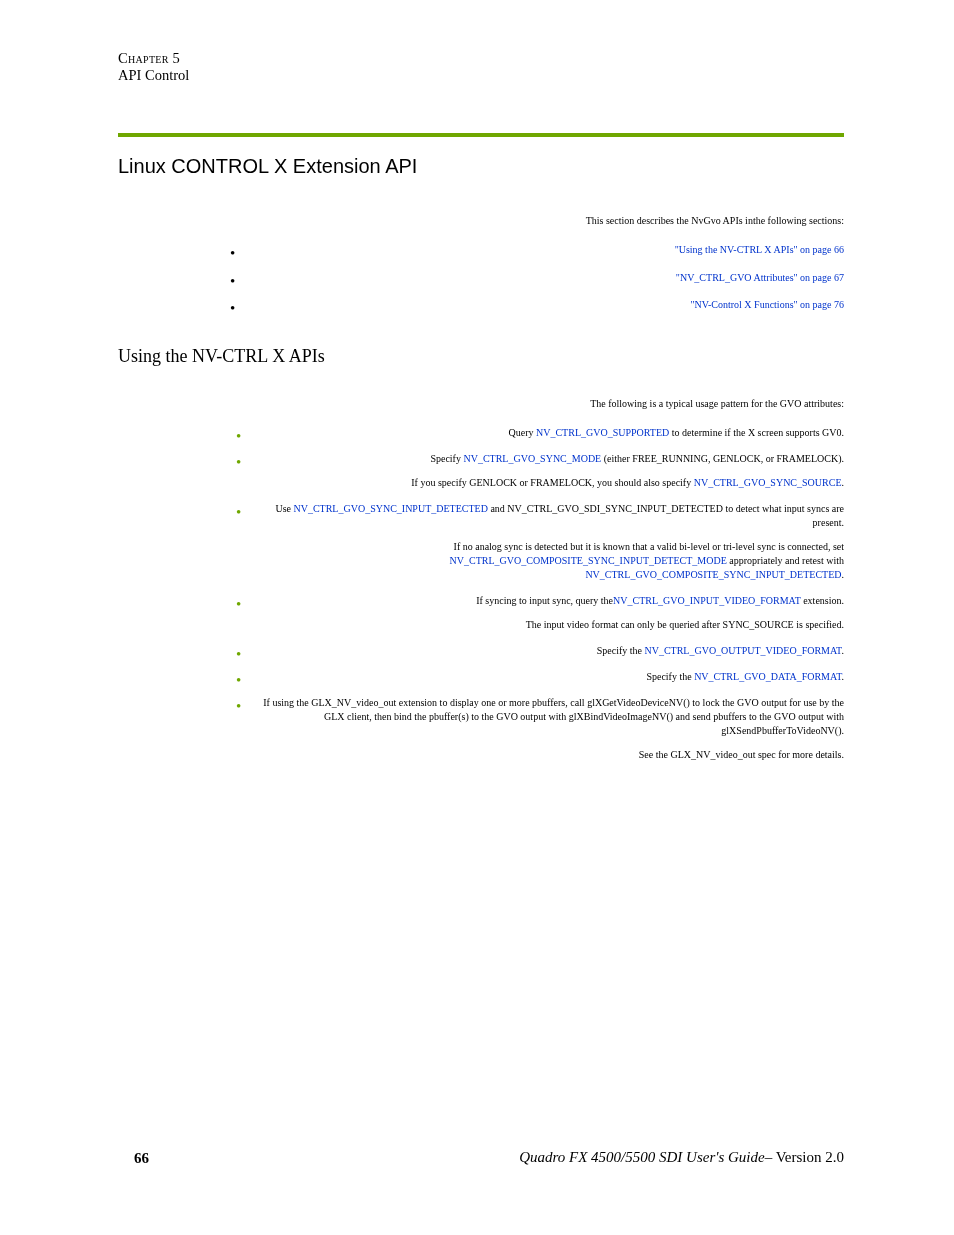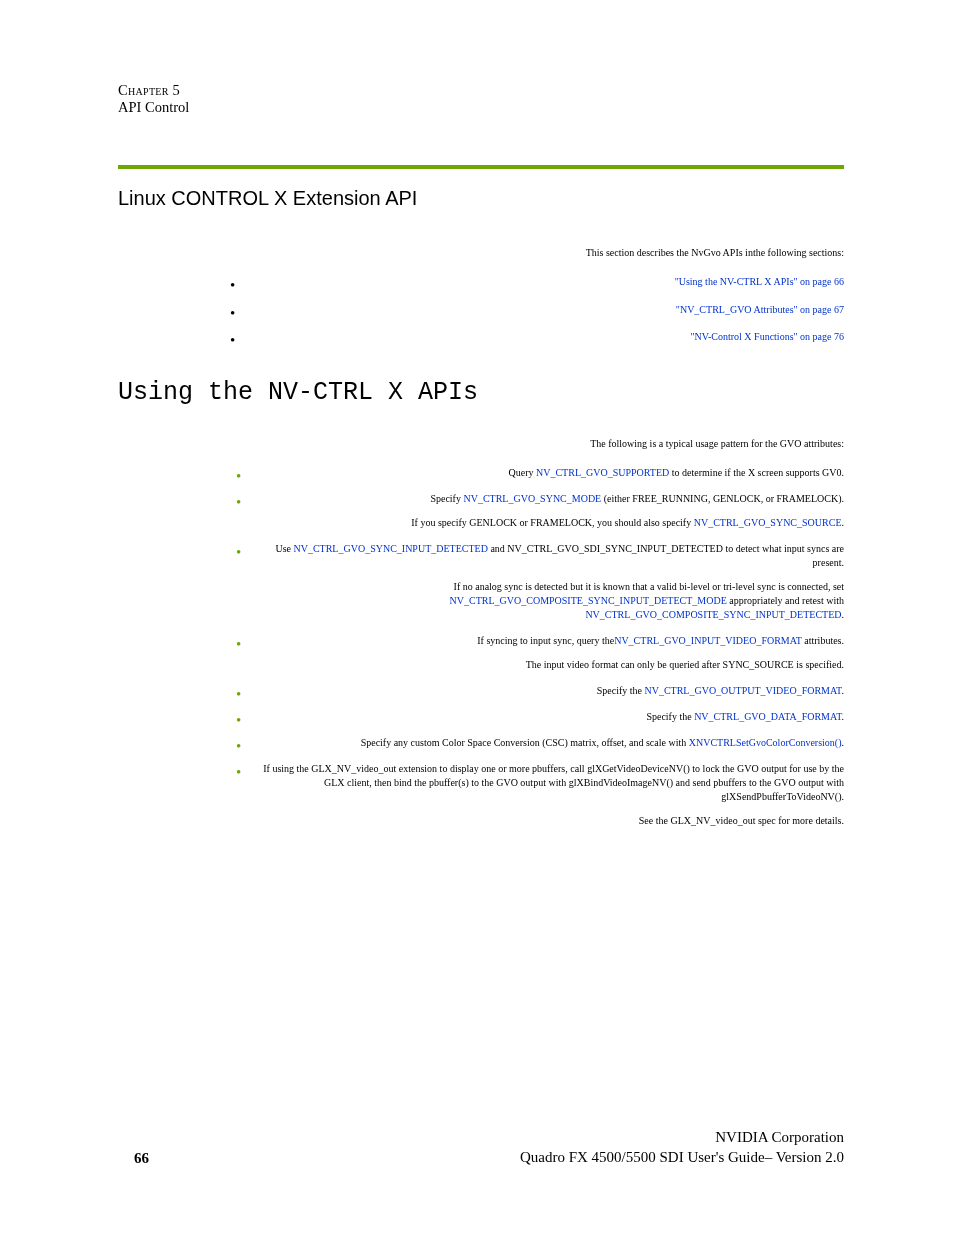--- a/index.html
+++ b/index.html
@@ -7,21 +7,21 @@
     padding: 0;
     background: #fff;
     font-family: "Palatino Linotype", Palatino, "Book Antiqua", Georgia, serif;
     color: #000;
     width: 954px;
     height: 1235px;
     position: relative;
     box-sizing: border-box;
   }
   .page {
-    padding: 82px 110px 60px 118px;
+    padding: 50px 110px 60px 118px;
     box-sizing: border-box;
     position: relative;
     height: 100%;
   }
   .chapter-label {
     font-variant: small-caps;
     font-size: 14.5px;
     letter-spacing: 0.3px;
     margin: 0;
     line-height: 1.2;
@@ -36,22 +36,22 @@
     border-top: 4px solid #6FA700;
     margin: 0 0 18px 0;
   }
   .h1 {
     font-family: "Trebuchet MS", "Segoe UI", Verdana, sans-serif;
     font-size: 20px;
     font-weight: 400;
     margin: 4px 0 36px 0;
   }
   .h2 {
-    font-family: Liberation Mono, monospace;
-    font-size: 25px;
+    font-family: Liberation Serif, serif;
+    font-size: 18px;
     font-weight: 400;
     margin: 34px 0 30px 0;
   }
   .section-body {
     margin-left: 112px;
     font-size: 10px;
     line-height: 1.35;
     text-align: right;
   }
   .section-body p {
@@ -114,20 +114,21 @@
     text-align: right;
     line-height: 1.3;
   }
   .footer-right .company {
     display: block;
   }
   .footer-right .title-line {
     display: block;
   }
   .footer-title-italic {
+    font-style: italic;
     margin-left: 35px;
   }
   .page-num {
     position: absolute;
     left: 16px;
     bottom: 0;
     font-weight: bold;
   }
 </style>
 </head>
@@ -169,47 +170,43 @@
       </li>
 
       <li>
         <span>Use </span><span class="link">NV_CTRL_GVO_SYNC_INPUT_DETECTED</span><span> and NV_CTRL_GVO_SDI_SYNC_INPUT_DETECTED to detect what input syncs are present.</span>
         <span class="subpara">
           <span>If no analog sync is detected but it is known that a valid bi-level or tri-level sync is connected,  set </span><span class="link">NV_CTRL_GVO_COMPOSITE_SYNC_INPUT_DETECT_MODE</span><span> appropriately and retest with </span><span class="link">NV_CTRL_GVO_COMPOSITE_SYNC_INPUT_DETECTED</span><span>.</span>
         </span>
       </li>
 
       <li>
-        <span>If syncing to input sync, query the</span><span class="link">NV_CTRL_GVO_INPUT_VIDEO_FORMAT</span><span> attributes.</span>
+        <span>If syncing to input sync, query the</span><span class="link">NV_CTRL_GVO_INPUT_VIDEO_FORMAT</span><span> extension.</span>
         <span class="subpara">The input video format can only be queried after SYNC_SOURCE is specified.</span>
       </li>
 
       <li>
         <span>Specify the </span><span class="link">NV_CTRL_GVO_OUTPUT_VIDEO_FORMAT</span><span>.</span>
       </li>
 
       <li>
         <span>Specify the </span><span class="link">NV_CTRL_GVO_DATA_FORMAT</span><span>.</span>
       </li>
 
-      <li>
-        <span>Specify any custom Color Space Conversion (CSC) matrix, offset, and scale with </span><span class="link">XNVCTRLSetGvoColorConversion()</span><span>.</span>
-      </li>
 
       <li>
         <span>If using the GLX_NV_video_out extension to display one or more pbuffers, call glXGetVideoDeviceNV() to lock the GVO output for use by the GLX client, then bind the pbuffer(s) to the GVO output with glXBindVideoImageNV() and send pbuffers to the GVO output with glXSendPbufferToVideoNV().</span>
         <span class="subpara">See the GLX_NV_video_out spec for more details.</span>
       </li>
 
     </ul>
   </div>
 
   <div class="footer">
     <span class="page-num">66</span>
     <div class="footer-right">
-      <span class="company">NVIDIA Corporation</span>
       <span class="title-line">
         <span class="footer-title-italic">Quadro FX 4500/5500 SDI User's Guide</span><span>– Version 2.0</span>
       </span>
     </div>
   </div>
 
 </div>
 
 </body></html>

